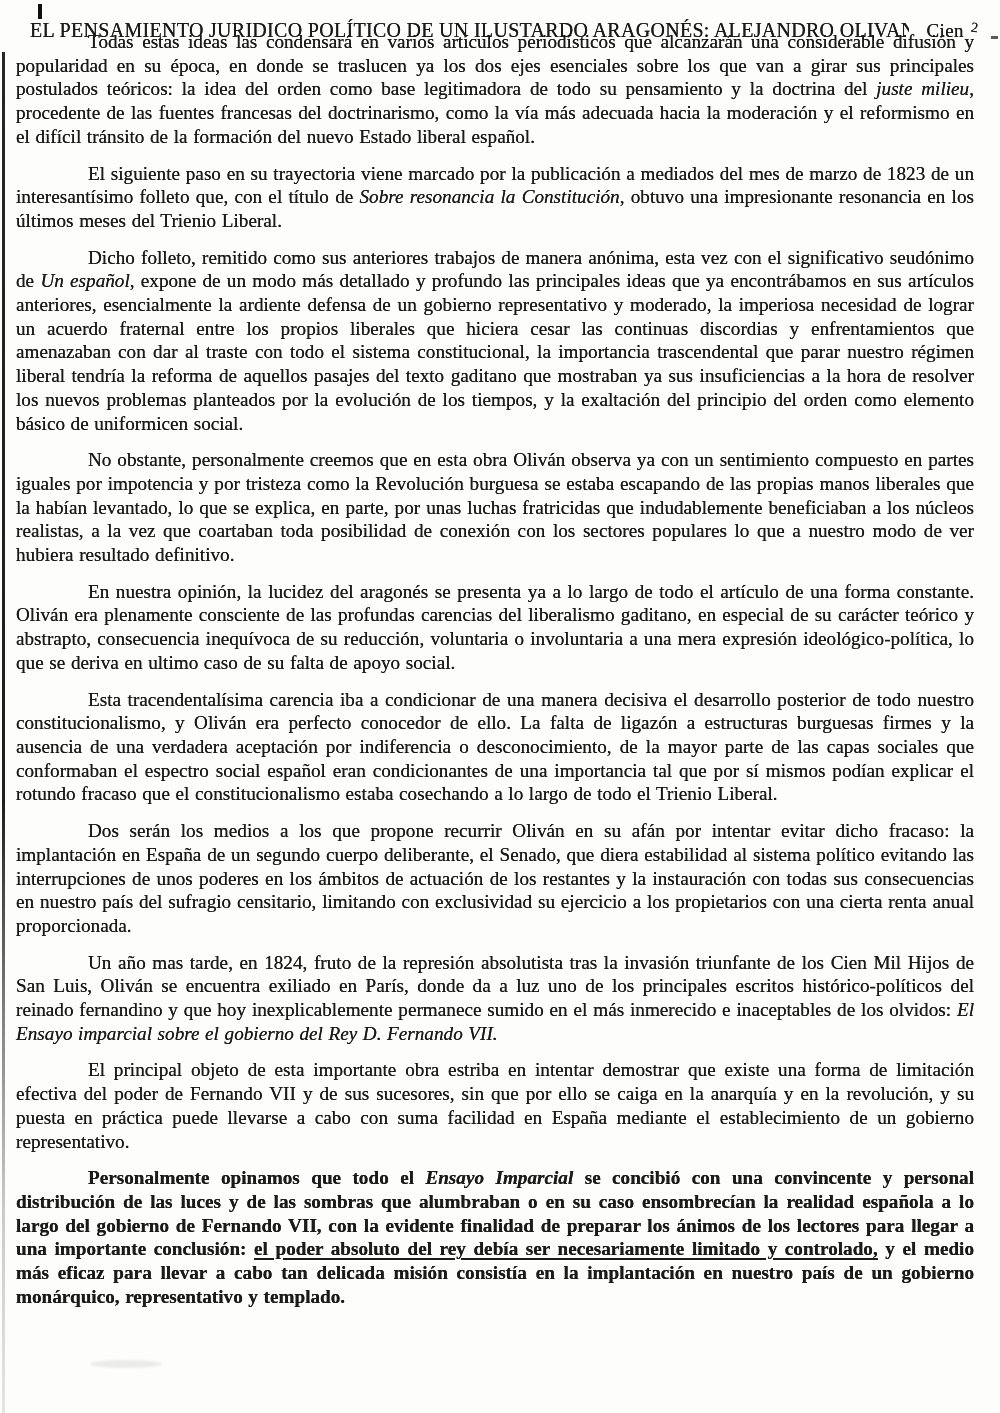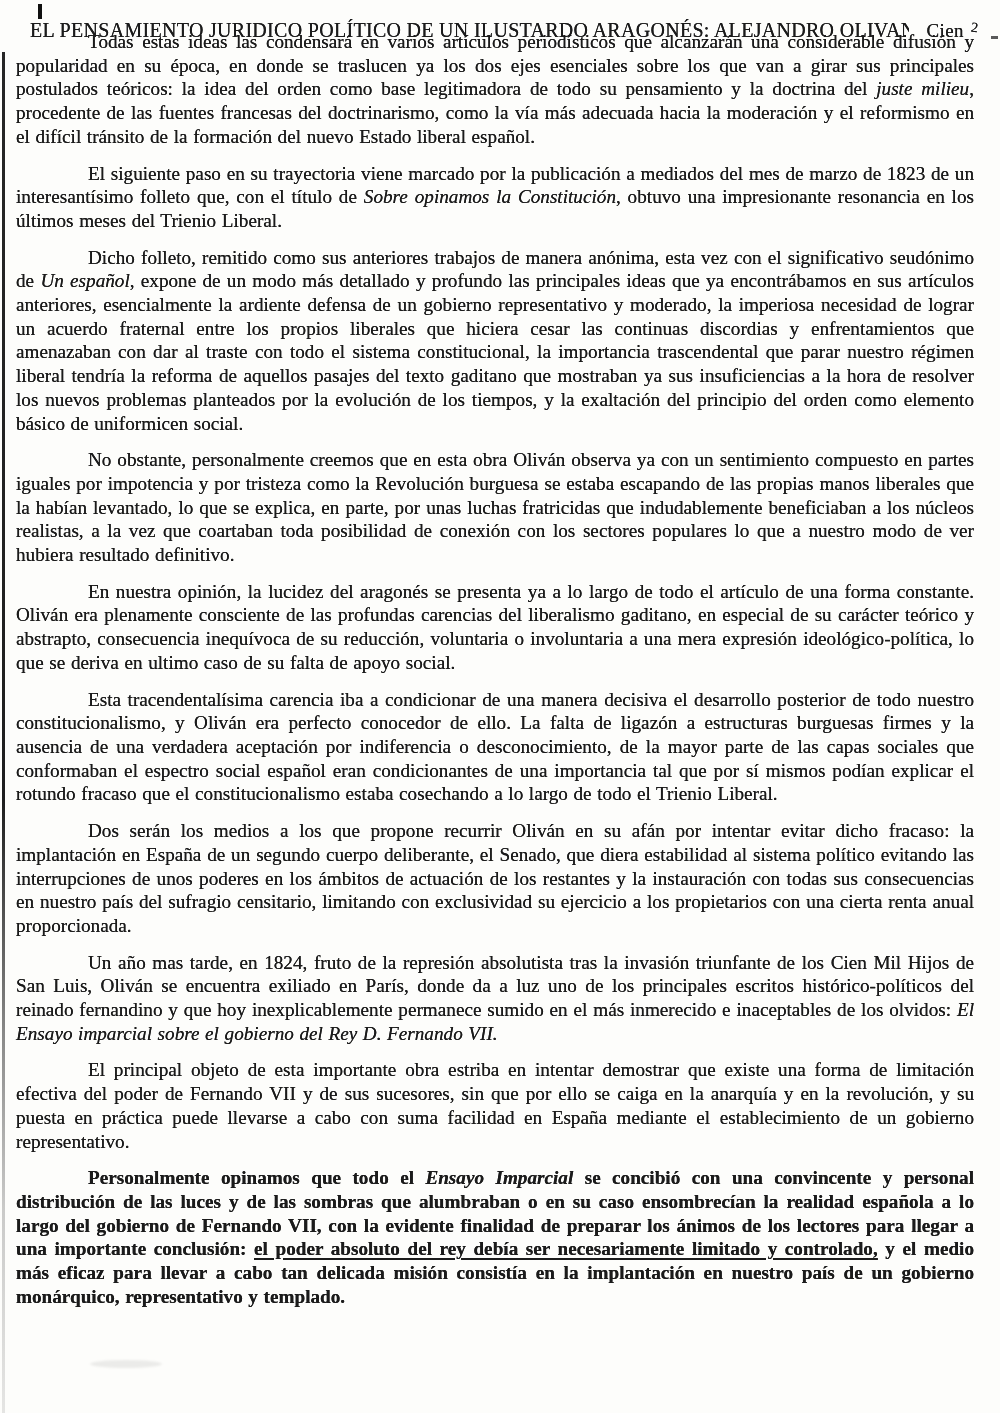--- a/index.html
+++ b/index.html
@@ -90,21 +90,21 @@
   <div class="scan-smudge"></div>
 
   <div class="doc-header">
     <span class="title">EL PENSAMIENTO JURIDICO POLÍTICO DE UN ILUSTARDO ARAGONÉS: ALEJANDRO OLIVAN</span>
     <span class="page-label">Cien</span>
     <span class="page-num">2</span>
   </div>
 
   <div class="content">
       <p class="para"><span>Todas estas ideas las condensará en varios artículos periodísticos que alcanzarán una considerable difusión y popularidad en su época, en donde se traslucen ya los dos ejes esenciales sobre los que van a girar sus principales postulados teóricos: la idea del orden como base legitimadora de todo su pensamiento y la doctrina del </span><span class="it">juste milieu</span><span>, procedente de las fuentes francesas del doctrinarismo, como la vía más adecuada hacia la moderación y el reformismo en el difícil tránsito de la formación del nuevo Estado liberal español.</span></p>
-      <p class="para"><span>El siguiente paso en su trayectoria viene marcado por la publicación a mediados del mes de marzo de 1823 de un interesantísimo folleto que, con el título de </span><span class="it">Sobre opinamos la Constitución</span><span>, obtuvo una impresionante resonancia en los últimos meses del Trienio Liberal.</span></p>
+      <p class="para"><span>El siguiente paso en su trayectoria viene marcado por la publicación a mediados del mes de marzo de 1823 de un interesantísimo folleto que, con el título de </span><span class="it">Sobre resonancia la Constitución</span><span>, obtuvo una impresionante resonancia en los últimos meses del Trienio Liberal.</span></p>
       <p class="para"><span>Dicho folleto, remitido como sus anteriores trabajos de manera anónima, esta vez con el significativo seudónimo de </span><span class="it">Un español</span><span>, expone de un modo más detallado y profundo las principales ideas que ya encontrábamos en sus artículos anteriores, esencialmente la ardiente defensa de un gobierno representativo y moderado, la imperiosa necesidad de lograr un acuerdo fraternal entre los propios liberales que hiciera cesar las continuas discordias y enfrentamientos que amenazaban con dar al traste con todo el sistema constitucional, la importancia trascendental que parar nuestro régimen liberal tendría la reforma de aquellos pasajes del texto gaditano que mostraban ya sus insuficiencias a la hora de resolver los nuevos problemas planteados por la evolución de los tiempos, y la exaltación del principio del orden como elemento básico de uniformicen social.</span></p>
       <p class="para"><span>No obstante, personalmente creemos que en esta obra Oliván observa ya con un sentimiento compuesto en partes iguales por impotencia y por tristeza como la Revolución burguesa se estaba escapando de las propias manos liberales que la habían levantado, lo que se explica, en parte, por unas luchas fratricidas que indudablemente beneficiaban a los núcleos realistas, a la vez que coartaban toda posibilidad de conexión con los sectores populares lo que a nuestro modo de ver hubiera resultado definitivo.</span></p>
       <p class="para"><span>En nuestra opinión, la lucidez del aragonés se presenta ya a lo largo de todo el artículo de una forma constante. Oliván era plenamente consciente de las profundas carencias del liberalismo gaditano, en especial de su carácter teórico y abstrapto, consecuencia inequívoca de su reducción, voluntaria o involuntaria a una mera expresión ideológico-política, lo que se deriva en ultimo caso de su falta de apoyo social.</span></p>
       <p class="para"><span>Esta tracendentalísima carencia iba a condicionar de una manera decisiva el desarrollo posterior de todo nuestro constitucionalismo, y Oliván era perfecto conocedor de ello. La falta de ligazón a estructuras burguesas firmes y la ausencia de una verdadera aceptación por indiferencia o desconocimiento, de la mayor parte de las capas sociales que conformaban el espectro social español eran condicionantes de una importancia tal que por sí mismos podían explicar el rotundo fracaso que el constitucionalismo estaba cosechando a lo largo de todo el Trienio Liberal.</span></p>
       <p class="para"><span>Dos serán los medios a los que propone recurrir Oliván en su afán por intentar evitar dicho fracaso: la implantación en España de un segundo cuerpo deliberante, el Senado, que diera estabilidad al sistema político evitando las interrupciones de unos poderes en los ámbitos de actuación de los restantes y la instauración con todas sus consecuencias en nuestro país del sufragio censitario, limitando con exclusividad su ejercicio a los propietarios con una cierta renta anual proporcionada.</span></p>
       <p class="para"><span>Un año mas tarde, en 1824, fruto de la represión absolutista tras la invasión triunfante de los Cien Mil Hijos de San Luis, Oliván se encuentra exiliado en París, donde da a luz uno de los principales escritos histórico-políticos del reinado fernandino y que hoy inexplicablemente permanece sumido en el más inmerecido e inaceptables de los olvidos: </span><span class="it">El Ensayo imparcial sobre el gobierno del Rey D. Fernando VII.</span></p>
       <p class="para"><span>El principal objeto de esta importante obra estriba en intentar demostrar que existe una forma de limitación efectiva del poder de Fernando VII y de sus sucesores, sin que por ello se caiga en la anarquía y en la revolución, y su puesta en práctica puede llevarse a cabo con suma facilidad en España mediante el establecimiento de un gobierno representativo.</span></p>
       <p class="para"><span>Personalmente opinamos que todo el </span><span class="it">Ensayo Imparcial</span><span> se concibió con una convincente y personal distribución de las luces y de las sombras que alumbraban o en su caso ensombrecían la realidad española a lo largo del gobierno de Fernando VII, con la evidente finalidad de preparar los ánimos de los lectores para llegar a una importante conclusión: </span><span class="ul">el poder absoluto del rey debía ser necesariamente limitado y controlado,</span><span> y el medio más eficaz para llevar a cabo tan delicada misión consistía en la implantación en nuestro país de un gobierno monárquico, representativo y templado.</span></p>
     </div>
 

